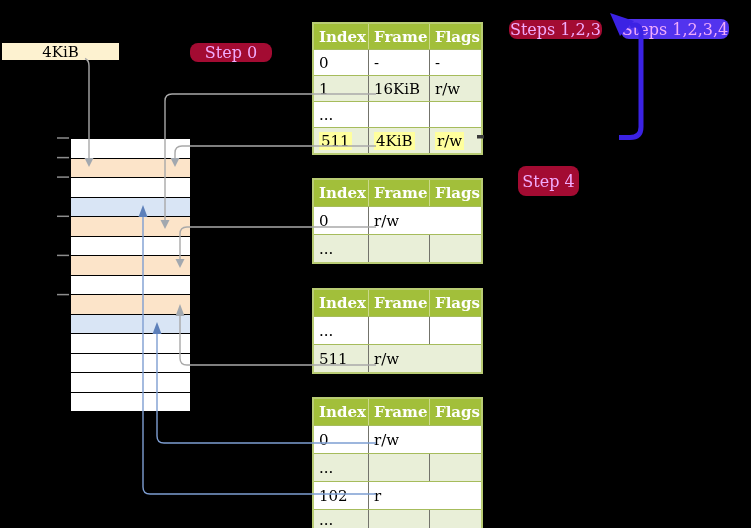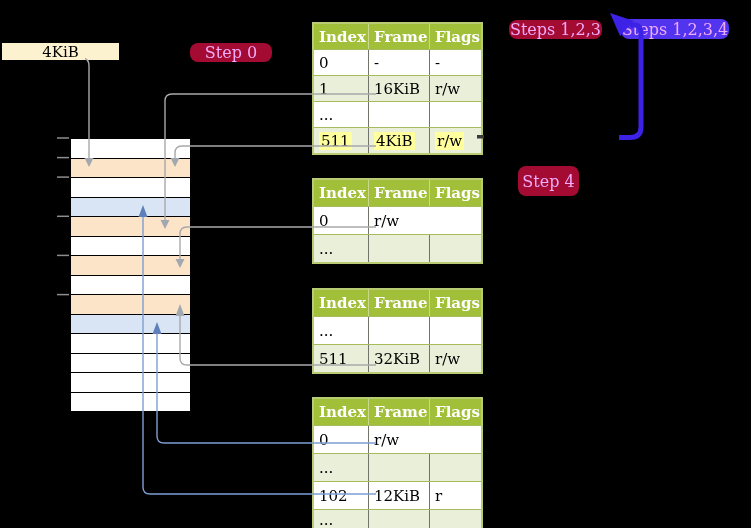--- a/index.html
+++ b/index.html
@@ -128,21 +128,20 @@
       <span>Frame</span>
       <span>Flags</span>
     </div>
     <div class="trow tbody">
       <span>...</span>
       <span></span>
       <span></span>
     </div>
     <div class="trow tbody shade">
       <span>511</span>
-      <span>32KiB</span>
       <span>r/w</span>
     </div>
   </div>
 
   <div class="ptable" id="table-4">
     <div class="trow thead">
       <span>Index</span>
       <span>Frame</span>
       <span>Flags</span>
     </div>
@@ -150,21 +149,20 @@
       <span>0</span>
       <span>r/w</span>
     </div>
     <div class="trow tbody shade">
       <span>...</span>
       <span></span>
       <span></span>
     </div>
     <div class="trow tbody">
       <span>102</span>
-      <span>12KiB</span>
       <span>r</span>
     </div>
     <div class="trow tbody shade last">
       <span>...</span>
       <span></span>
       <span></span>
     </div>
   </div>
 
   <svg id="overlay" width="751" height="528" viewBox="0 0 751 528">

